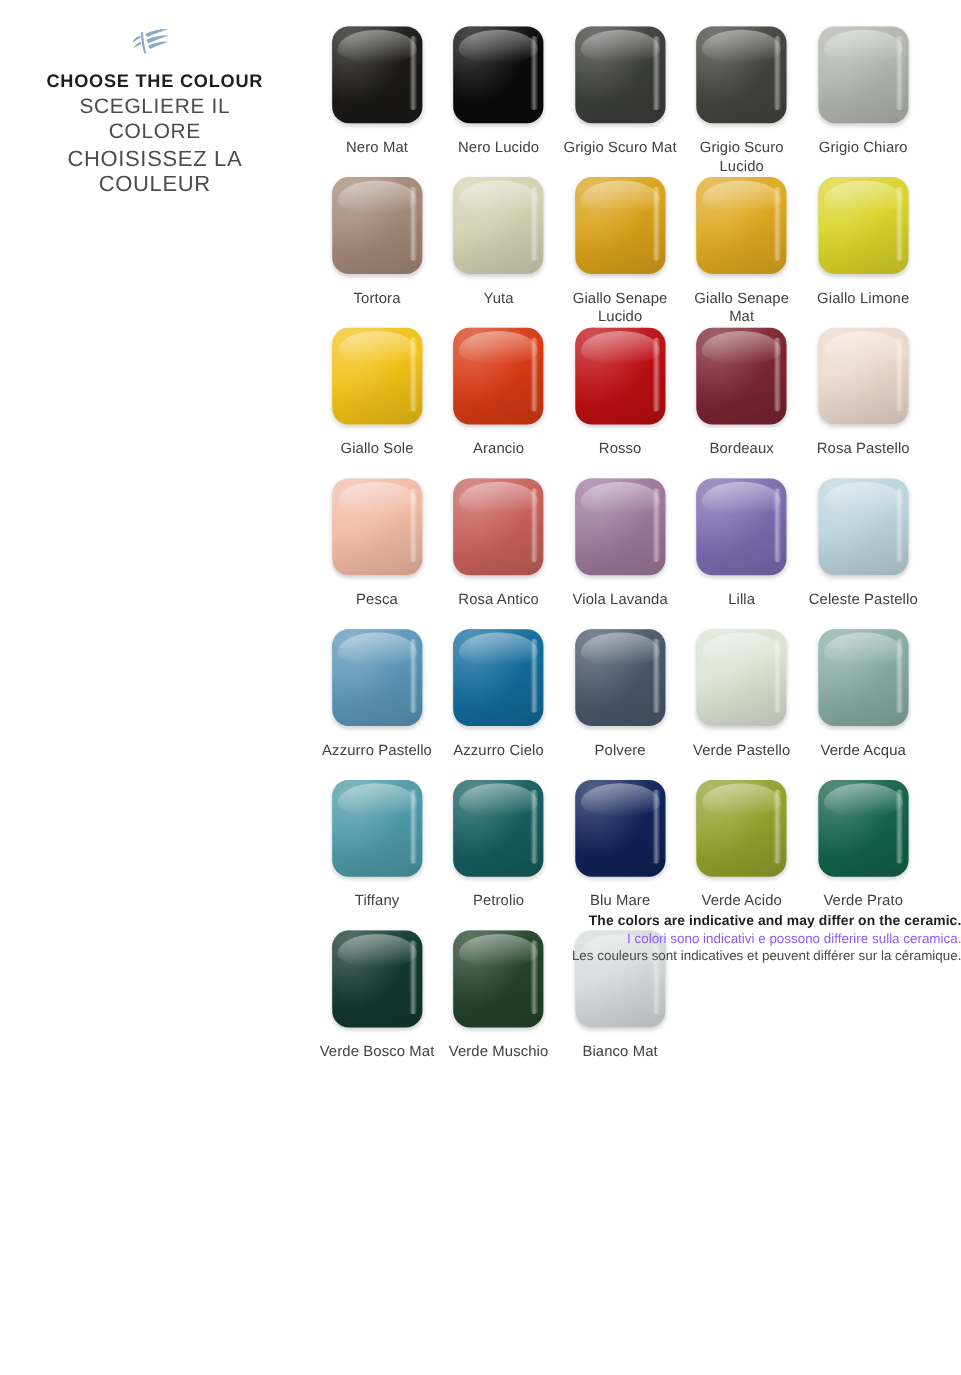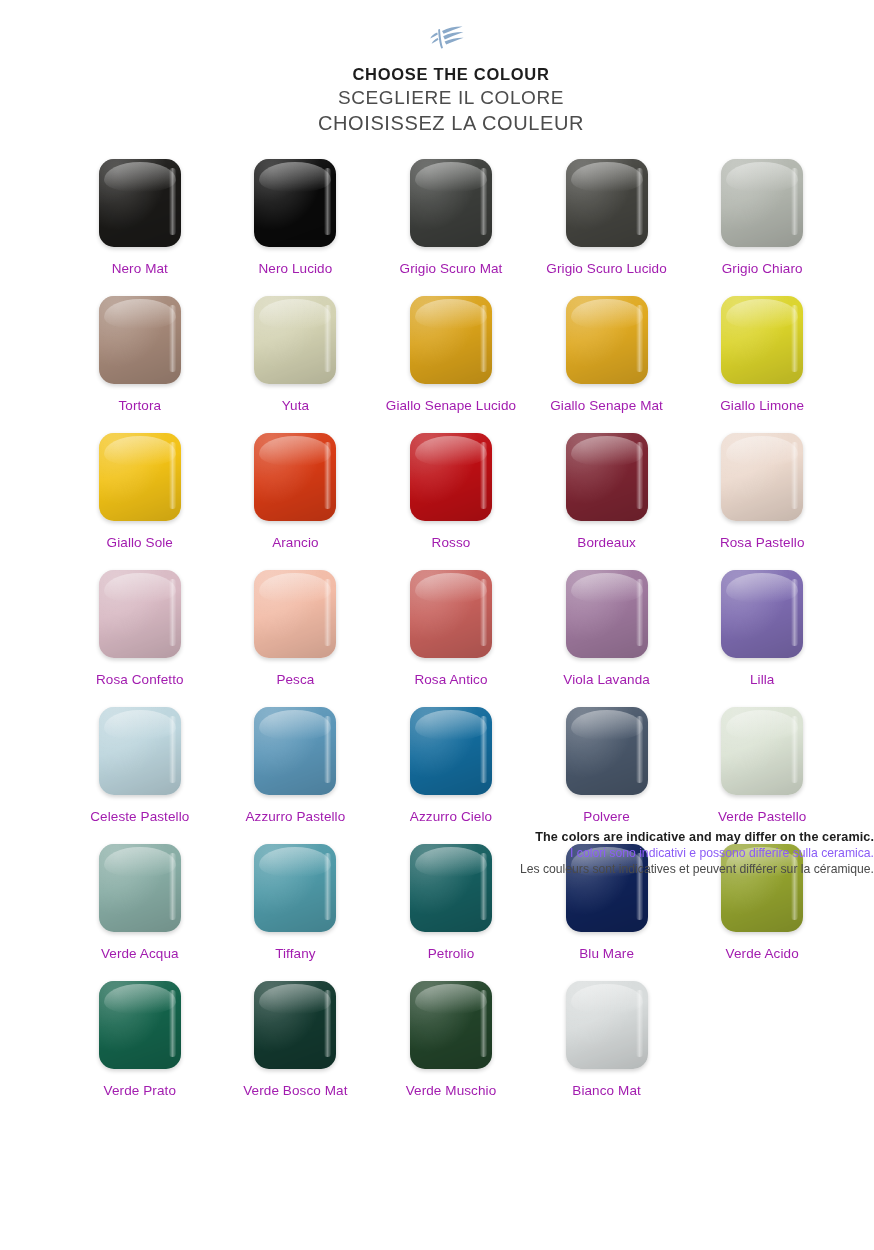--- a/index.html
+++ b/index.html
@@ -3,21 +3,21 @@
 <meta charset="utf-8">
 <style>
   * { margin:0; padding:0; box-sizing:border-box; }
   html, body {
     width:874px; height:1250px;
     background:#ffffff;
     font-family:"Liberation Sans", sans-serif;
     color:#3a3a3a;
     overflow:hidden;
   }
-  .page { width:874px; height:890px; position:relative; display:flex; flex-direction:column;padding-left:28px; }
+  .page { width:874px; height:890px; position:relative; display:flex; flex-direction:row;padding-left:28px; }
 
   
   .header { padding-top:20px; text-align:center; }
   .logo-wrap { height:36px; display:flex; align-items:center; justify-content:center; }
   .logo-wrap svg { display:block; }
   .title-main {
     font-size:16.5px; font-weight:bold; letter-spacing:0.7px;
     color:#1d1d1d; margin-top:9px;
   }
   .title-sub {
@@ -74,21 +74,21 @@
     position:absolute; inset:0;
     border-radius:15px;
     background:
       radial-gradient(ellipse at 22% 14%, rgba(255,255,255,0.22), rgba(255,255,255,0) 55%),
       linear-gradient(160deg, rgba(255,255,255,0.10) 0%, rgba(0,0,0,0.0) 42%, rgba(0,0,0,0.16) 100%);
   }
   .label {
     margin-top:13px;
     font-size:13.5px;
     line-height:17px;
-    color:#a21caf;
+    color:#404040;
     text-align:center;
     max-width:148px;
     letter-spacing:0.1px;
   }
 
   
   .footer {
     position:absolute;
     left:0; right:0; bottom:14px;
     text-align:right;
@@ -207,26 +207,20 @@
         </div>
         <div class="label">Bordeaux</div>
       </div>
       <div class="cell">
         <div class="swatch" style="background: rgb(236, 217, 205);">
           <div class="innershade"></div>
         </div>
         <div class="label">Rosa Pastello</div>
       </div>
       <div class="cell">
-        <div class="swatch" style="background: rgb(216, 185, 195);">
-          <div class="innershade"></div>
-        </div>
-        <div class="label">Rosa Confetto</div>
-      </div>
-      <div class="cell">
         <div class="swatch" style="background: rgb(242, 187, 166);">
           <div class="innershade"></div>
         </div>
         <div class="label">Pesca</div>
       </div>
       <div class="cell">
         <div class="swatch" style="background: rgb(199, 97, 92);">
           <div class="innershade"></div>
         </div>
         <div class="label">Rosa Antico</div>

